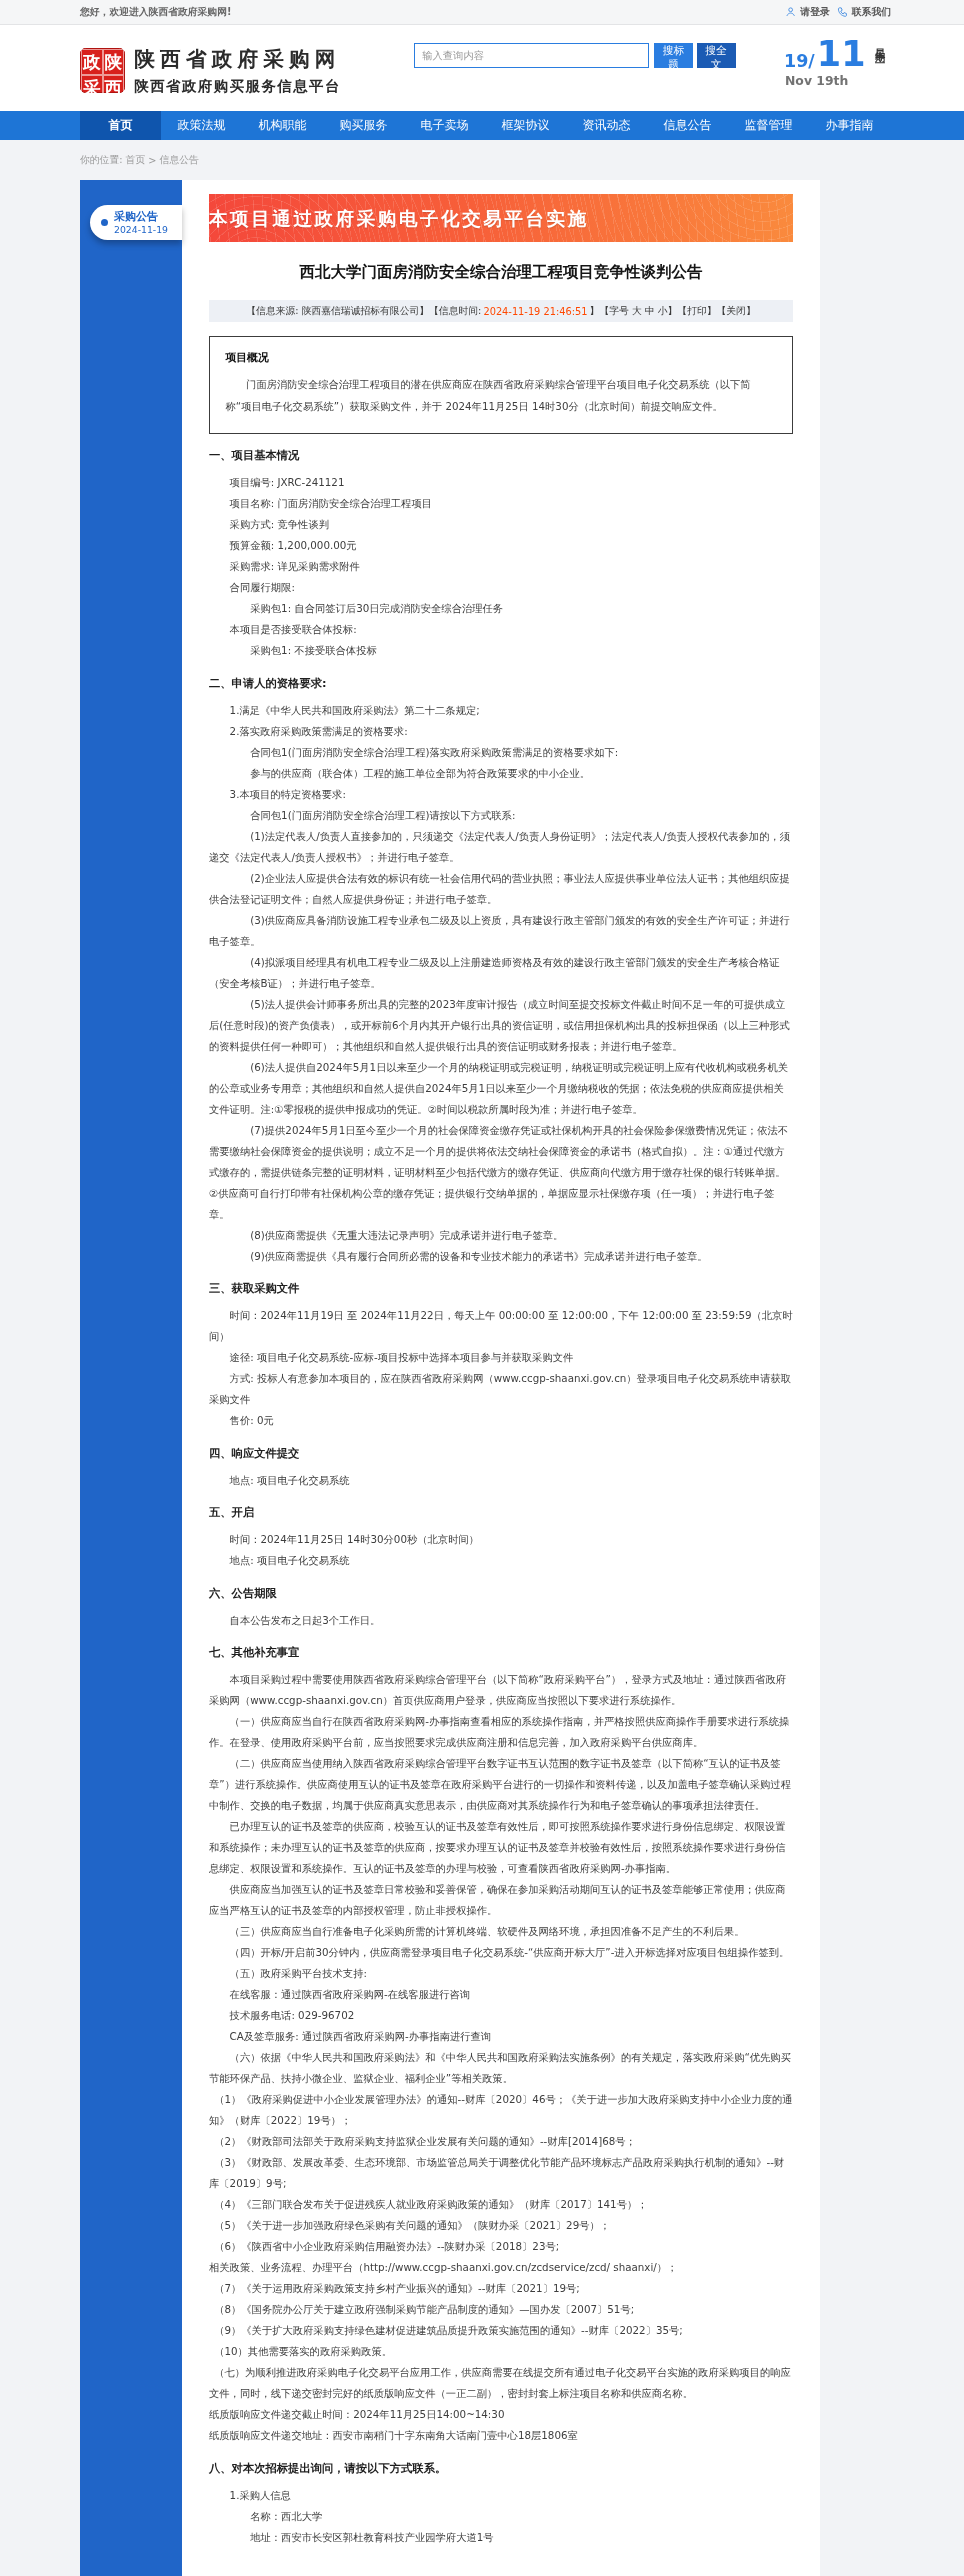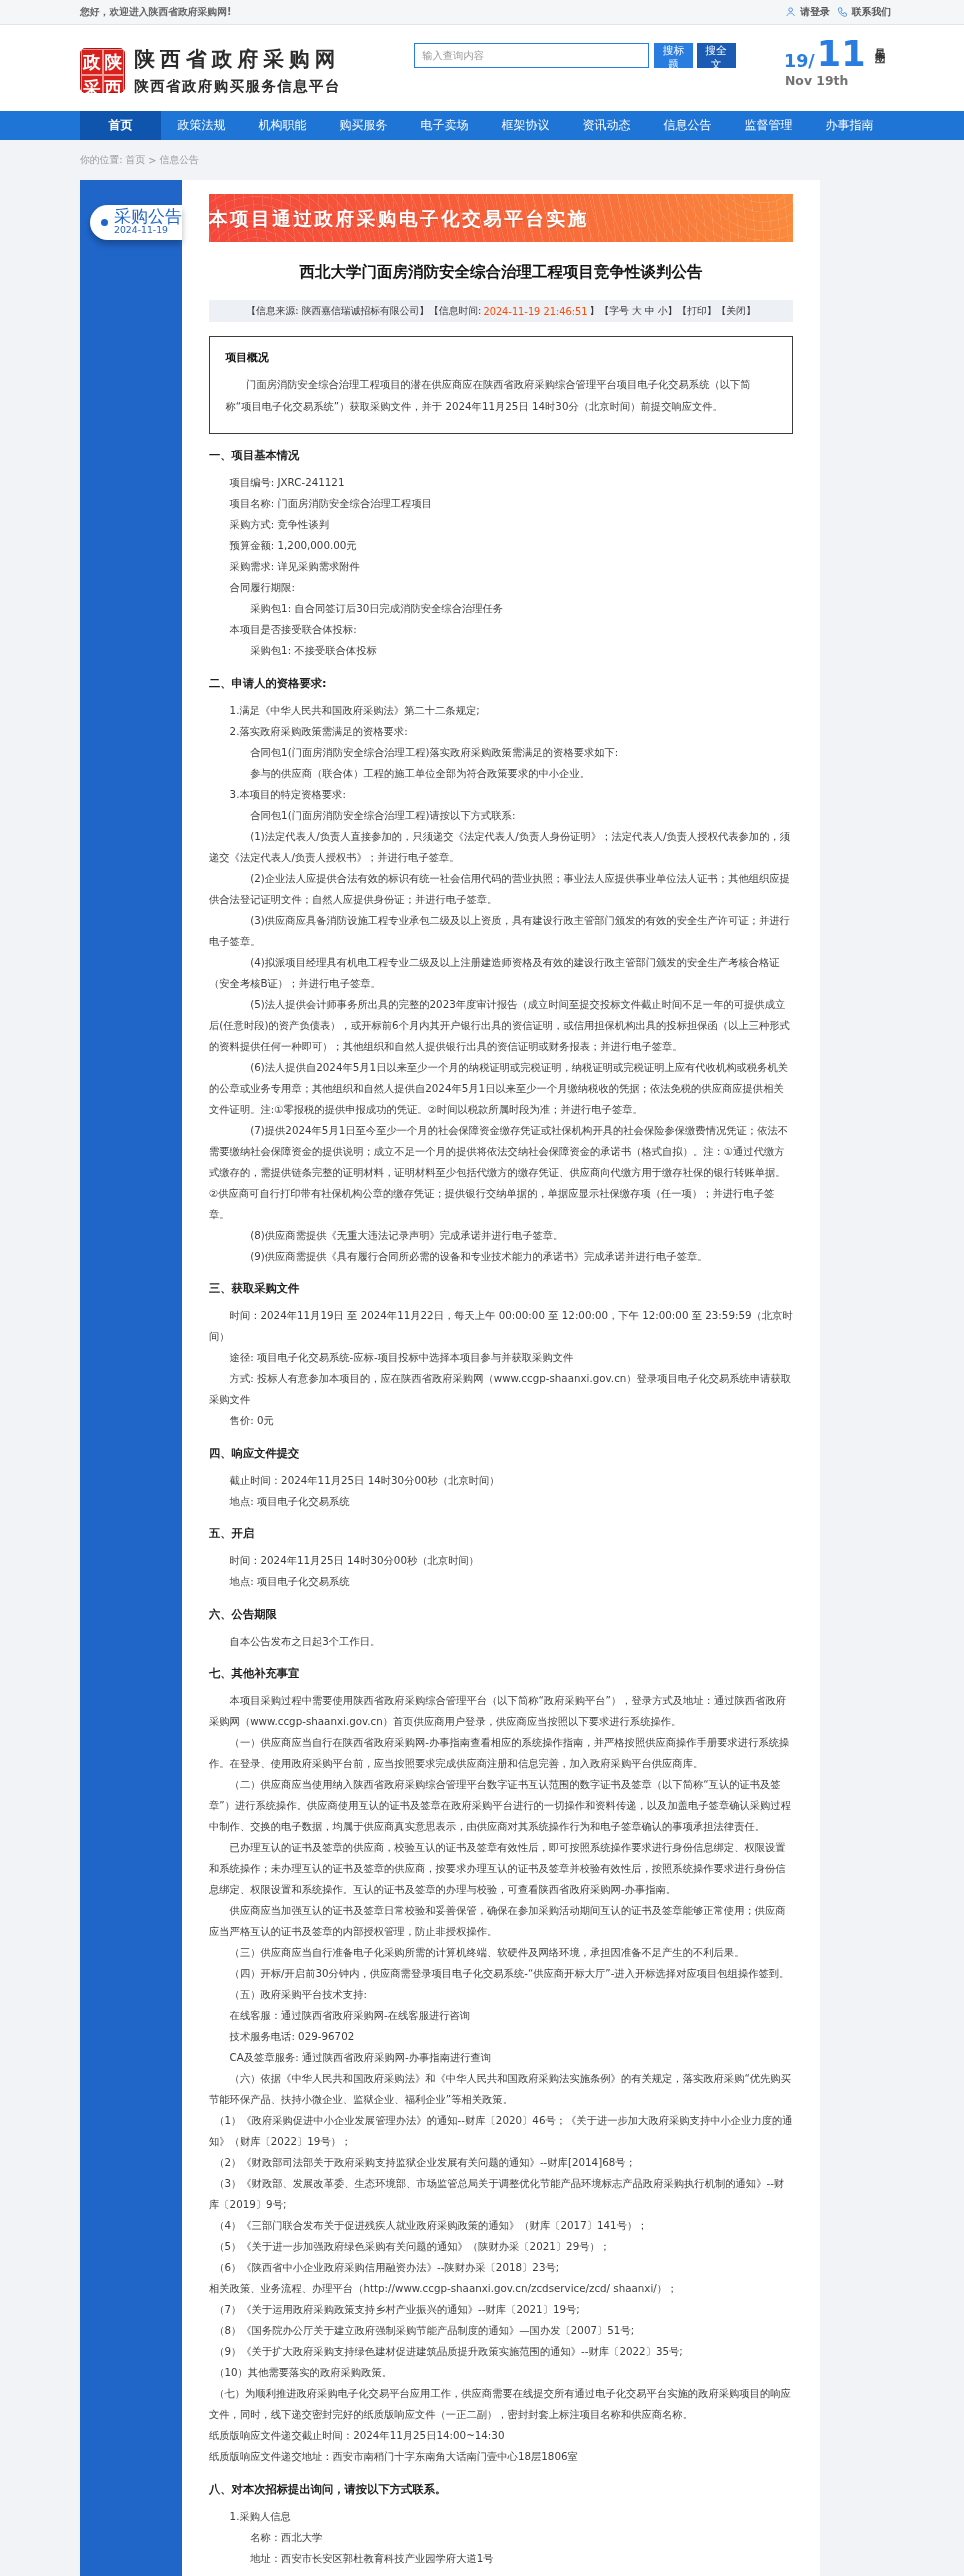--- a/index.html
+++ b/index.html
@@ -58,21 +58,21 @@
   .breadcrumb .bc-link{color:#999;cursor:pointer;}
   
   .card{width:740px;margin-left:80px;background:#fff;display:flex;}
   .sidebar{width:102px;background:#2065c8;position:relative;flex-shrink:0;}
   .side-tab{
     position:absolute;top:25px;left:10.3px;right:0;height:35px;background:#fff;
     border-radius:17.5px 0 0 17.5px;box-shadow:0 4.1px 6.2px rgba(0,0,0,.28);
     display:flex;align-items:center;padding-left:10.3px;gap:6.2px;cursor:pointer;
   }
   .side-dot{width:7.2px;height:7.2px;border-radius:50%;background:#2065c8;flex-shrink:0;}
-  .side-tab-label{font-size:17px;font-weight:normal;color:#2065c8;line-height:13.4px;}
+  .side-tab-label{font-size:11px;font-weight:bold;color:#2065c8;line-height:13.4px;}
   .side-tab-date{font-size:9.3px;color:#2065c8;line-height:11.3px;}
   .content{flex:1;padding:14.4px 27px 33px;min-width:0;}
   
   .banner{
     height:48px;display:flex;align-items:center;justify-content:flex-start;position:relative;overflow:hidden;
     background:linear-gradient(90deg,#f4483b,#f75f39 45%,#fa8a3d);
     margin-bottom:19.6px;
   }
   .banner::before,.banner::after{
     content:"";position:absolute;inset:0;opacity:.16;pointer-events:none;
@@ -301,21 +301,20 @@
         <div class="blk p i2">时间：2024年11月19日 至 2024年11月22日，每天上午 00:00:00 至 12:00:00，下午 12:00:00 至 23:59:59（北京时间）</div>
 
         <div class="blk p i2">途径: 项目电子化交易系统-应标-项目投标中选择本项目参与并获取采购文件</div>
 
         <div class="blk p i2">方式: 投标人有意参加本项目的，应在陕西省政府采购网（www.ccgp-shaanxi.gov.cn）登录项目电子化交易系统申请获取采购文件</div>
 
         <div class="blk p i2">售价: 0元</div>
 
         <div class="blk h2">四、响应文件提交</div>
 
-        <div class="blk p i2">截止时间：2024年11月25日 14时30分00秒（北京时间）</div>
 
         <div class="blk p i2">地点: 项目电子化交易系统</div>
 
         <div class="blk h2">五、开启</div>
 
         <div class="blk p i2">时间：2024年11月25日 14时30分00秒（北京时间）</div>
 
         <div class="blk p i2">地点: 项目电子化交易系统</div>
 
         <div class="blk h2">六、公告期限</div>

